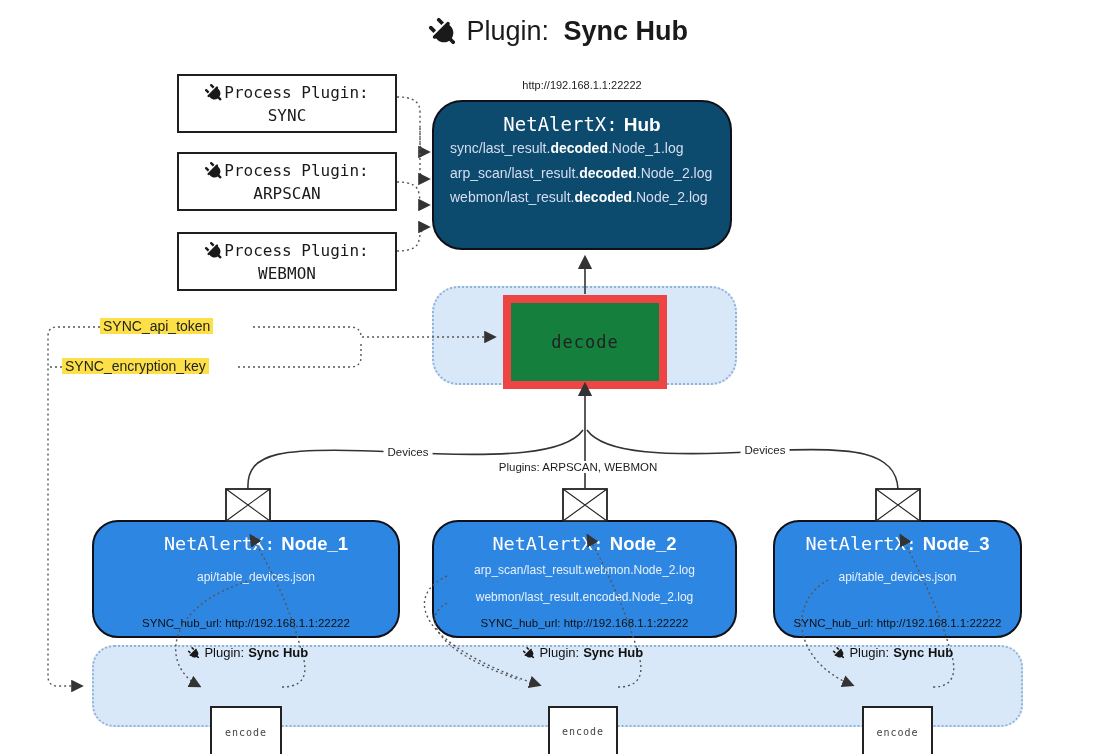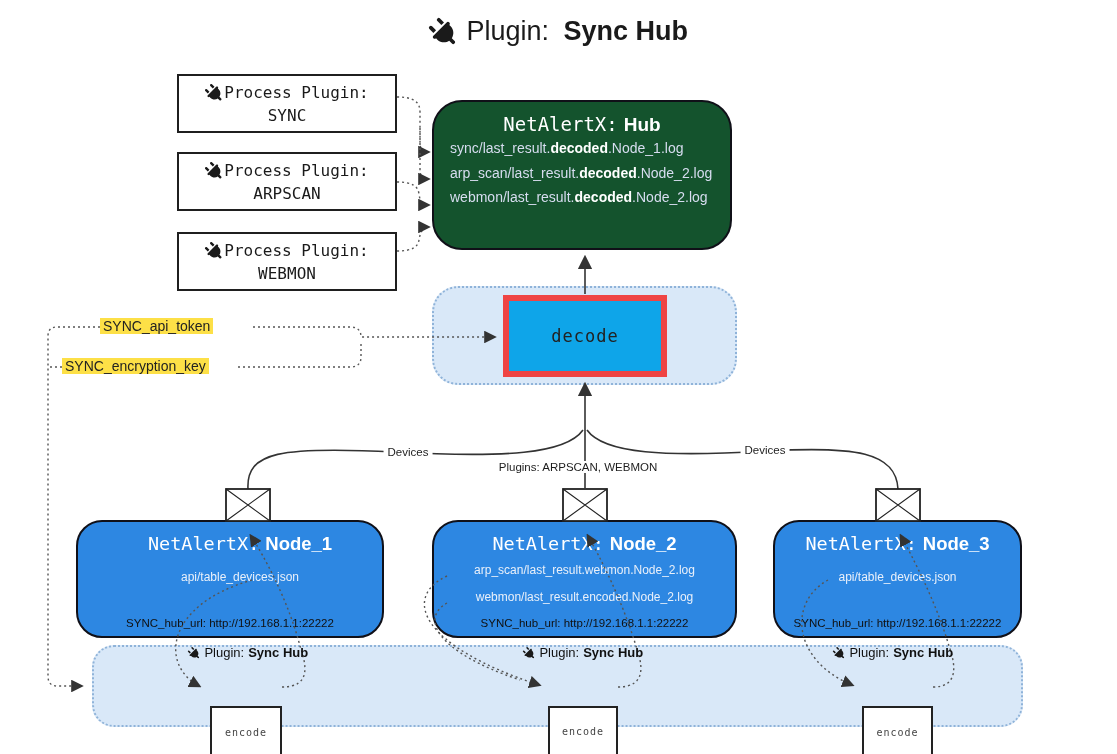--- a/index.html
+++ b/index.html
@@ -15,52 +15,52 @@
 
   
   .pbox{left:177px;width:220px;height:59px;background:#fff;border:2px solid #1f1f1f;
         font-family:"DejaVu Sans Mono",monospace;font-size:16px;text-align:center;
         padding-top:7px;z-index:2;}
   .pbox .l1{white-space:nowrap;}
   .pbox .l2{margin-top:3px;}
 
   
   #hub-url{left:432px;top:79px;width:300px;text-align:center;font-size:11px;color:#1c1c1c;z-index:6;}
-  #hub{left:432px;top:100px;width:300px;height:150px;background:#14532d;border:2.5px solid #101018;
+  #hub{left:432px;top:100px;width:300px;height:150px;background:#0c4a6e;border:2.5px solid #101018;
        border-radius:30px;z-index:2;color:#fff;}
   #hub .hub-title{margin-top:11px;text-align:center;font-size:19px;white-space:nowrap;}
   .mono{font-family:"DejaVu Sans Mono",monospace;}
   #hub .hub-title b{font-size:19px;margin-left:6px;}
   .hub-file{font-size:14px;color:#d7ddf0;padding-left:16px;line-height:24.5px;white-space:nowrap;}
   .hub-file:first-of-type{margin-top:5px;}
   .hub-file b{color:#ffffff;}
 
   
   .lightbox{background:#d9e8f8;border:2px dotted #8fb3d9;}
   #decode-wrap{left:432px;top:286px;width:305px;height:99px;border-radius:26px;z-index:1;}
-  #decode-box{left:503px;top:295px;width:164px;height:82px;background:#0ea5e9;border:6px solid #ef4444;
+  #decode-box{left:503px;top:295px;width:164px;height:94px;background:#15803d;border:8px solid #ef4444;
               display:flex;align-items:center;justify-content:center;
               font-family:"DejaVu Sans Mono",monospace;font-size:17px;letter-spacing:1px;z-index:2;color:#222;}
 
   
   .setting{font-size:14px;color:#222;background:#fde047;padding:0 3px;z-index:6;white-space:nowrap;}
   #api-token{left:100px;top:318px;}
   #enc-key{left:62px;top:358px;}
 
   
   .edge-label{font-size:11.5px;color:#1d1d1d;background:#fff;padding:0 4px;z-index:6;
               transform:translateX(-50%);white-space:nowrap;}
   #lbl-dev-left{left:408px;top:446px;}
   #lbl-dev-right{left:765px;top:444px;}
   #lbl-plugins{left:578px;top:461px;}
 
   
   .node{top:520px;height:118px;background:#2d87e2;border:2px solid #101018;border-radius:26px;
         z-index:2;color:#fff;}
-  #node1{left:76px;width:308px;padding-left:20px;}
+  #node1{left:92px;width:308px;padding-left:20px;}
   #node2{left:432px;width:305px;}
   #node3{left:773px;width:249px;}
   .node-title{margin-top:11px;text-align:center;font-size:18.5px;white-space:nowrap;}
   .node-title b{margin-left:6px;}
   .node-files{margin-top:8px;text-align:center;font-size:12px;color:#e9f0fa;line-height:28px;}
   .node-hub-url{position:absolute;bottom:7px;left:0;width:100%;text-align:center;
                 font-size:11.5px;color:#101010;}
 
   
   #encode-wrap{left:92px;top:645px;width:931px;height:82px;border-radius:22px;z-index:1;}
@@ -155,20 +155,21 @@
           </svg></span><span>Process Plugin:</span></div>
     <div class="l2">ARPSCAN</div>
   </div>
   <div class="abs pbox" style="top:232px;">
     <div class="l1"><span class="plug"><svg width="19" height="19" viewBox="0 0 384 512">
             <path fill="#1a1a1a" d="M96 0C78.3 0 64 14.3 64 32v96h64V32c0-17.7-14.3-32-32-32zM288 0c-17.7 0-32 14.3-32 32v96h64V32c0-17.7-14.3-32-32-32zM32 160c-17.7 0-32 14.3-32 32s14.3 32 32 32v32c0 77.4 55 142 128 156.8V480c0 17.7 14.3 32 32 32s32-14.3 32-32v-67.2C297 398 352 333.4 352 256v-32c17.7 0 32-14.3 32-32s-14.3-32-32-32H32z"></path>
           </svg></span><span>Process Plugin:</span></div>
     <div class="l2">WEBMON</div>
   </div>
 
+  <div id="hub-url" class="abs">http://192.168.1.1:22222</div>
   <div id="hub" class="abs">
     <div class="hub-title">
       <span class="mono">NetAlertX:</span><b>Hub</b>
     </div>
     <div class="hub-file"><span>sync/last_result.</span><b>decoded</b><span>.Node_1.log</span></div>
     <div class="hub-file"><span>arp_scan/last_result.</span><b>decoded</b><span>.Node_2.log</span></div>
     <div class="hub-file"><span>webmon/last_result.</span><b>decoded</b><span>.Node_2.log</span></div>
   </div>
 
   <div id="decode-wrap" class="abs lightbox"></div>

